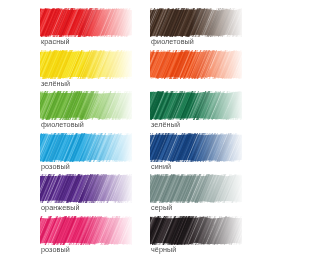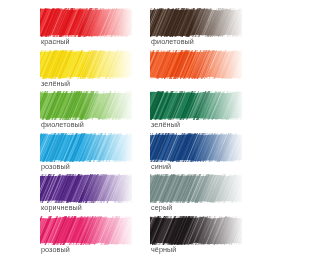--- a/index.html
+++ b/index.html
@@ -1466,21 +1466,21 @@
               <line x1="89.96" y1="28.97" x2="92.82" y2="22.61" stroke="#5B2D8E" stroke-opacity="0.43" stroke-width="0.90"></line>
               <line x1="57.39" y1="28.94" x2="67.16" y2="7.22" stroke="#5B2D8E" stroke-opacity="0.47" stroke-width="0.76"></line>
               <line x1="78.56" y1="28.77" x2="87.17" y2="9.63" stroke="#5B2D8E" stroke-opacity="0.75" stroke-width="0.47"></line>
               <line x1="61.47" y1="27.36" x2="65.68" y2="18.00" stroke="#5B2D8E" stroke-opacity="0.55" stroke-width="1.19"></line>
               <line x1="77.14" y1="27.03" x2="80.66" y2="19.21" stroke="#5B2D8E" stroke-opacity="0.65" stroke-width="0.85"></line>
               <line x1="77.89" y1="28.20" x2="82.32" y2="18.37" stroke="#5B2D8E" stroke-opacity="0.46" stroke-width="0.91"></line>
               <line x1="78.04" y1="28.10" x2="81.79" y2="19.77" stroke="#5B2D8E" stroke-opacity="0.34" stroke-width="0.82"></line>
             </g>
           </svg>
         </div>
-        <div class="label">коричневый</div>
+        <div class="label">оранжевый</div>
       </div>
       <div class="cell">
         <div class="swatch">
           <svg viewBox="0 0 92 29" preserveAspectRatio="none">
             <defs>
               <linearGradient id="fade-grey" x1="0" y1="0" x2="1" y2="0">
                 <stop offset="0%" stop-color="#ffffff" stop-opacity="1"></stop>
                 <stop offset="45%" stop-color="#ffffff" stop-opacity="1"></stop>
                 <stop offset="62%" stop-color="#ffffff" stop-opacity="0.72"></stop>
                 <stop offset="78%" stop-color="#ffffff" stop-opacity="0.42"></stop>

